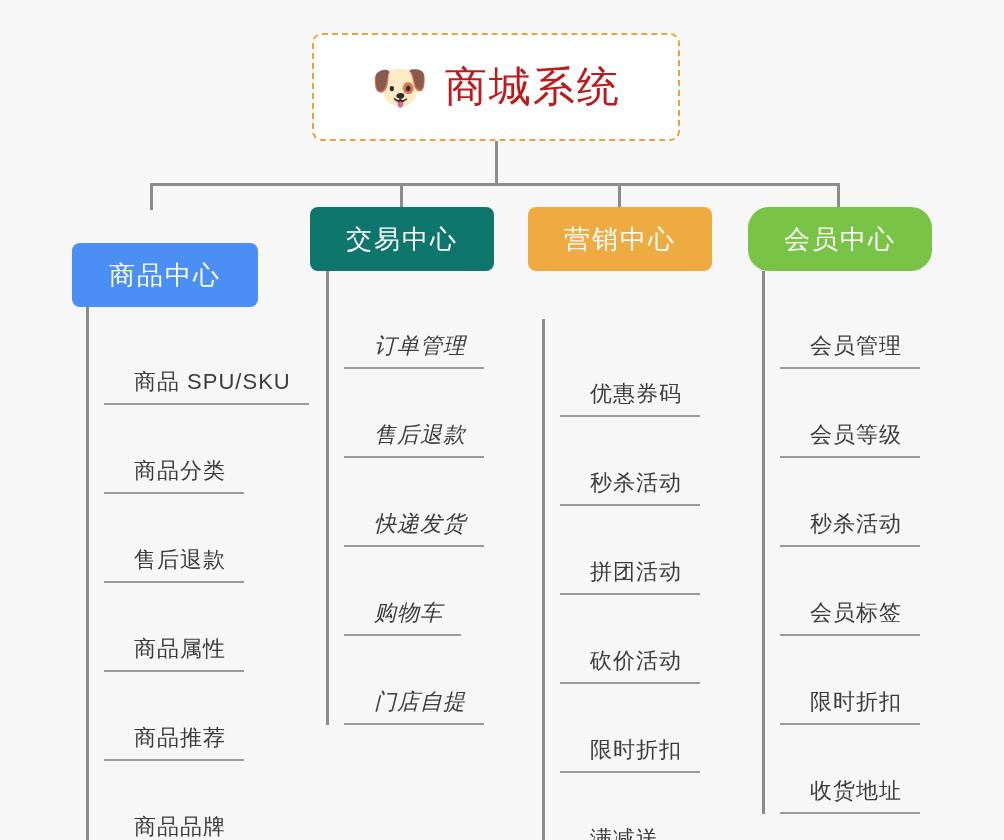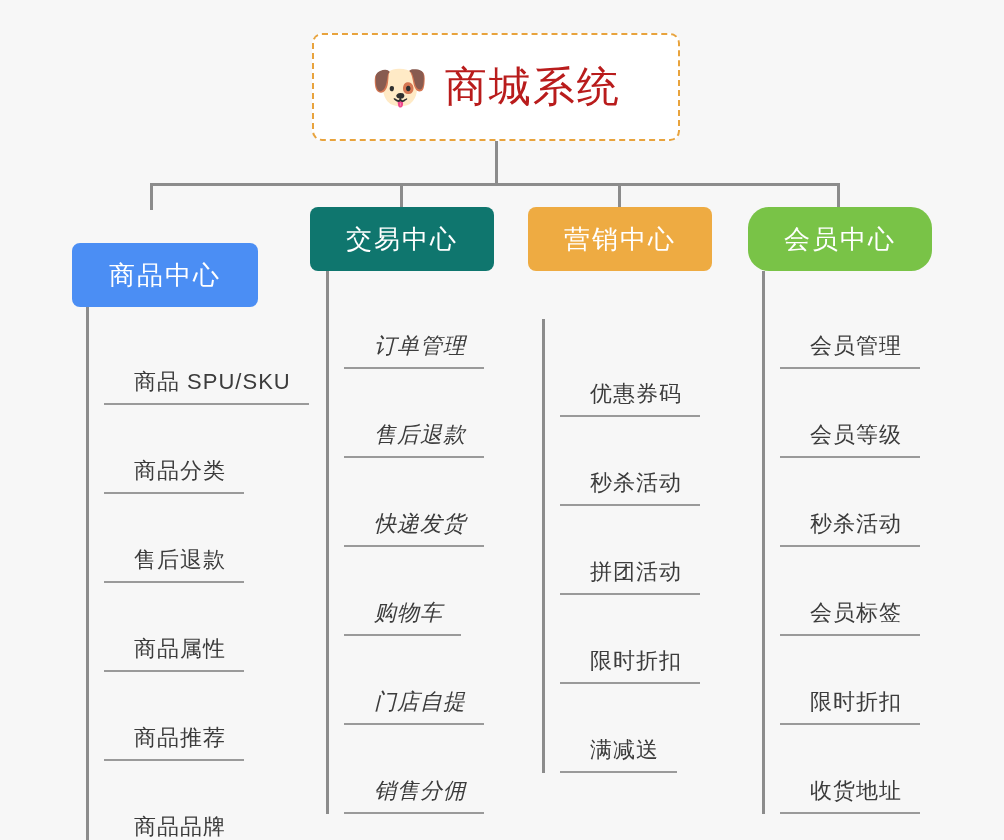--- a/index.html
+++ b/index.html
@@ -170,39 +170,39 @@
         </div>
       <div class="leaf">
           <span class="leaf-inner">快递发货</span>
         </div>
       <div class="leaf">
           <span class="leaf-inner">购物车</span>
         </div>
       <div class="leaf">
           <span class="leaf-inner">门店自提</span>
         </div>
-      <div class="leaf">
-          <span class="leaf-inner">销售分佣</span>
-        </div>
     </div>
   </div>
 
   <div class="column col3">
     <div class="cat-header" style="background: rgb(238, 171, 66);">营销中心</div>
     <div class="cat-items">
       <div class="leaf">
           <span class="leaf-inner">优惠券码</span>
         </div>
       <div class="leaf">
           <span class="leaf-inner">秒杀活动</span>
         </div>
       <div class="leaf">
           <span class="leaf-inner">拼团活动</span>
         </div>
       <div class="leaf">
+          <span class="leaf-inner">砍价活动</span>
+        </div>
+      <div class="leaf">
           <span class="leaf-inner">限时折扣</span>
         </div>
       <div class="leaf">
           <span class="leaf-inner">满减送</span>
         </div>
     </div>
   </div>
 
   <div class="column col4">
     <div class="cat-header" style="background: rgb(121, 195, 71); border-radius: 21px;">会员中心</div>

